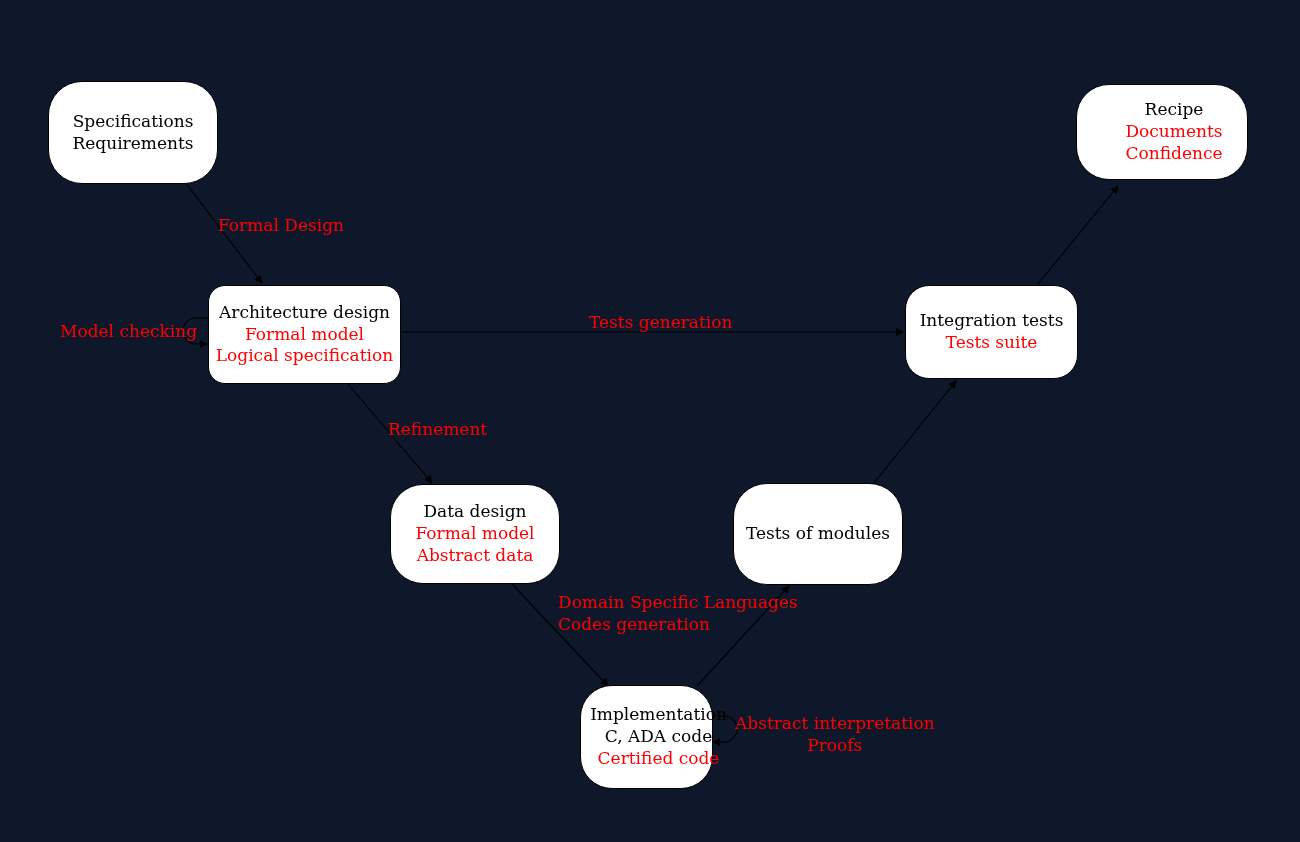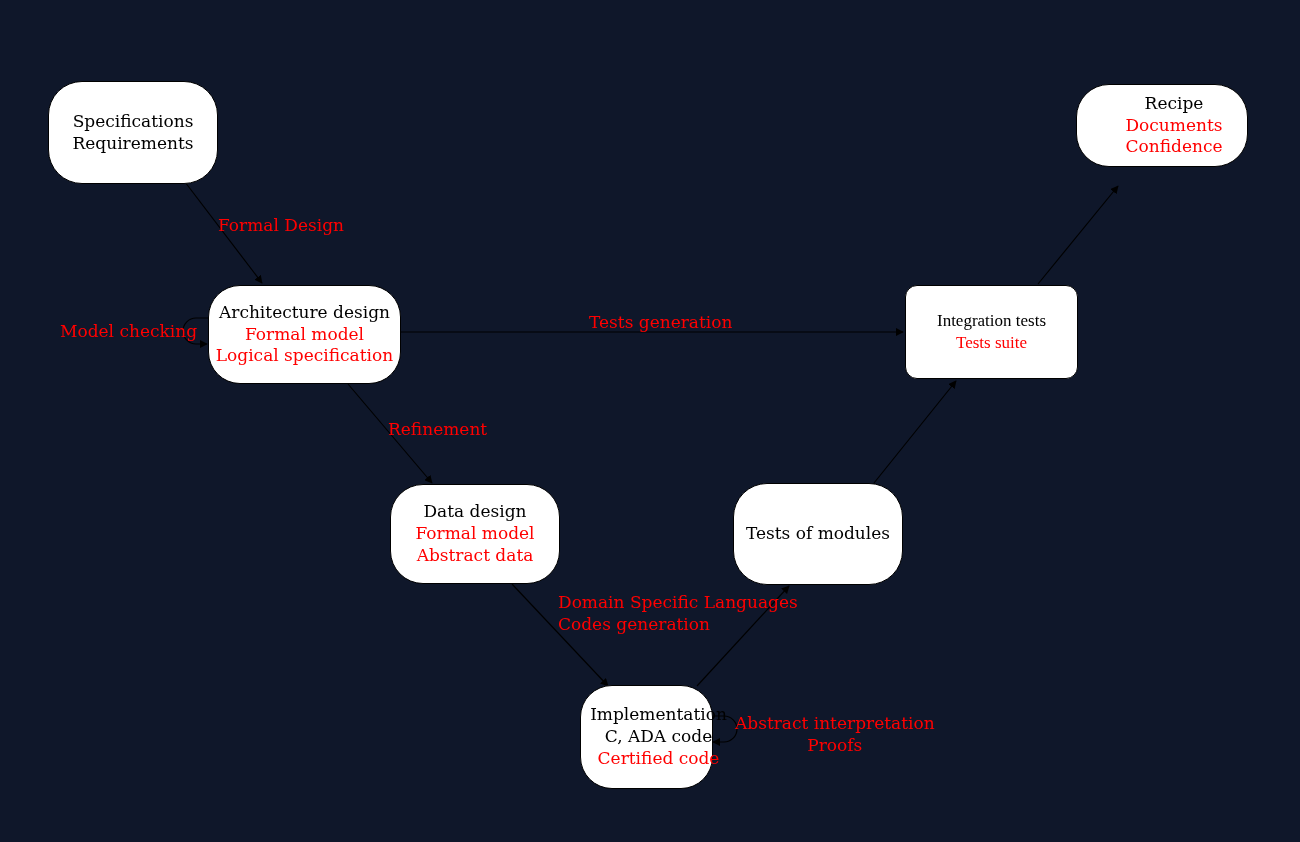--- a/index.html
+++ b/index.html
@@ -88,21 +88,21 @@
     <line x1="874" y1="483" x2="956" y2="381" stroke="#000000" stroke-width="1.15" marker-end="url(#arrow)"></line>
 
     <line x1="1038" y1="284" x2="1118" y2="186" stroke="#000000" stroke-width="1.15" marker-end="url(#arrow)"></line>
   </svg>
 
   <div class="node" style="left:48px; top:81px; width:170px; height:103px; border-radius:34px;">
     <span class="ln">Specifications</span>
     <span class="ln">Requirements</span>
   </div>
 
-  <div class="node" style="left:208px; top:285px; width:193px; height:99px; border-radius:32px;">
+  <div class="node" style="left:208px; top:285px; width:193px; height:99px; border-radius:17px;">
     <span class="ln">Architecture design</span>
     <span class="ln red">Formal model</span>
     <span class="ln red">Logical specification</span>
   </div>
 
   <div class="node" style="left:390px; top:484px; width:170px; height:100px; border-radius:33px;">
     <span class="ln">Data design</span>
     <span class="ln red">Formal model</span>
     <span class="ln red">Abstract data</span>
   </div>
@@ -110,26 +110,26 @@
   <div class="node" style="left:580px; top:685px; width:133px; height:104px; border-radius:32px;padding-left:24px;">
     <span class="ln">Implementation</span>
     <span class="ln">C, ADA code</span>
     <span class="ln red">Certified code</span>
   </div>
 
   <div class="node" style="left:733px; top:483px; width:170px; height:102px; border-radius:34px;">
     <span class="ln">Tests of modules</span>
   </div>
 
-  <div class="node" style="left:905px; top:285px; width:173px; height:94px; border-radius:12px;font-family:Liberation Serif, serif;">
+  <div class="node" style="left:905px; top:285px; width:173px; height:94px; border-radius:24px;">
     <span class="ln">Integration tests</span>
     <span class="ln red">Tests suite</span>
   </div>
 
-  <div class="node" style="left:1076px; top:84px; width:172px; height:83px; border-radius:33px;padding-left:24px;">
+  <div class="node" style="left:1076px; top:84px; width:172px; height:96px; border-radius:33px;padding-left:24px;">
     <span class="ln">Recipe</span>
     <span class="ln red">Documents</span>
     <span class="ln red">Confidence</span>
   </div>
 
   <div class="edge-label left" style="left:218px; top:214px;">
     <span class="ln">Formal Design</span>
   </div>
 
   <div class="edge-label right" style="left:60px; top:320px; width:130px;">

